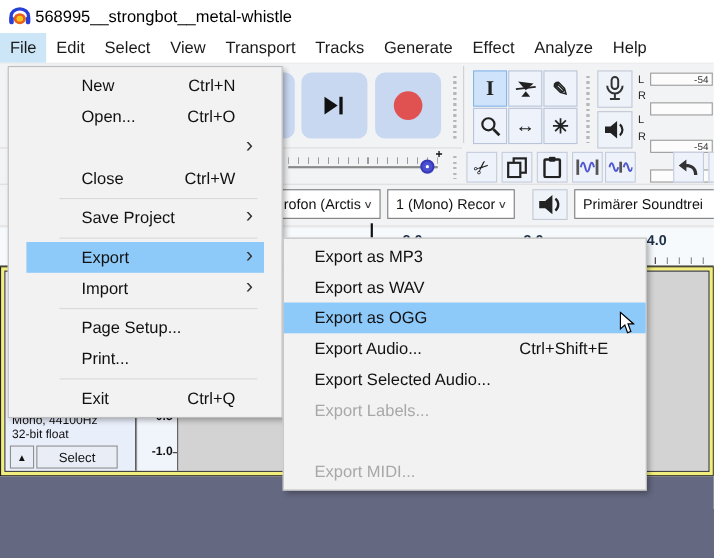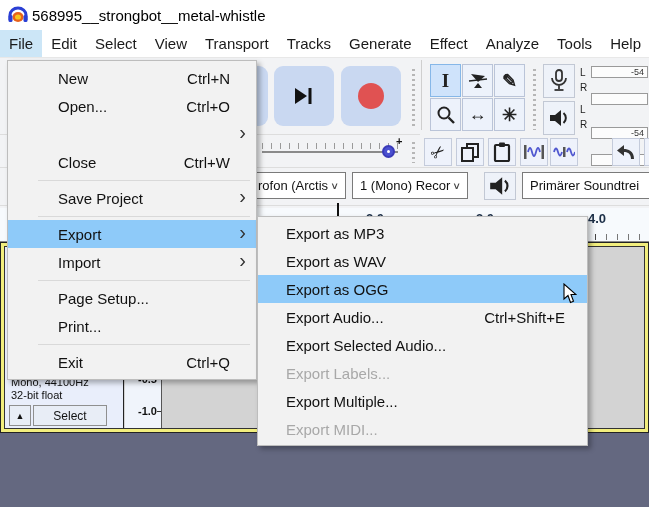--- a/index.html
+++ b/index.html
@@ -74,26 +74,26 @@
   .tpanel { position:absolute; left:0; top:0; width:119px; height:100%; background:#e9eefb; border-right:1px solid #222; }
   .truler { position:absolute; left:120px; top:0; width:37px; height:100%; background:#f0f4fb; border-right:1px solid #555; }
   .tinfo { position:absolute; left:6px; font-size:11px; color:#111; white-space:nowrap; }
   .tsmall-btn { position:absolute; height:21px; background:#e8edf6; border:1px solid #8f8f8f; font-size:12px; color:#111; display:flex; align-items:center; justify-content:center; }
   .rlabel { position:absolute; right:4px; font-size:11px; font-weight:bold; color:#111; }
   .rtick { position:absolute; right:0; width:4px; height:1px; background:#333; }
 
   .slate { left:0; top:433px; width:649px; height:74px; background:#646880; }
 
   
-  .popup { background:#f2f2f2; border:1px solid #bdbdbd; box-shadow:3px 3px 5px rgba(0,0,0,.30); z-index:10; padding:3px 0; }
+  .popup { background:#f2f2f2; border:1px solid #bdbdbd; box-shadow:3px 3px 5px rgba(0,0,0,.30); z-index:10; padding:3px 16px; }
   .file-menu { left:7px; top:60px; width:250px; }
   .sub-menu  { left:257px; top:216px; width:331px; z-index:11; padding:2px 0; }
   .m-item { position:relative; height:28px; display:flex; align-items:center; font-size:15px; color:#111; }
   .file-menu .m-item { padding:0 12px 0 50px; }
-  .sub-menu  .m-item { padding:0 20px 0 28px; }
+  .sub-menu  .m-item { padding:0 32px 0 28px; }
   .m-item.hl { background:#8ecaf9; }
   .m-item.disabled { color:#a8a8a8; }
   .m-short { margin-left:auto; padding-right:14px; }
   .sub-menu .m-short { padding-right:2px; }
   .m-arrow { position:absolute; right:10px; top:1px; font-size:20px; color:#333; }
   .m-sep { height:1px; background:#d9d9d9; margin:4px 6px 3px 30px; }
 
   
   .cursor { z-index:30; }
 </style>
@@ -116,21 +116,20 @@
   <div class="abs menubar">
     <div class="mb-item active">File</div>
     <div class="mb-item">Edit</div>
     <div class="mb-item">Select</div>
     <div class="mb-item">View</div>
     <div class="mb-item">Transport</div>
     <div class="mb-item">Tracks</div>
     <div class="mb-item">Generate</div>
     <div class="mb-item">Effect</div>
     <div class="mb-item">Analyze</div>
-    <div class="mb-item">Tools</div>
     <div class="mb-item">Help</div>
   </div>
 
   <div class="abs toolzone"></div>
   <div class="abs rowline" style="left:0;top:134px;width:420px"></div>
   <div class="abs rowline" style="left:0;top:167px;width:649px"></div>
   <div class="abs rowline" style="left:0;top:205px;width:649px"></div>
 
   <div class="abs tbtn" style="left:212px;top:66px;width:56px;height:60px"></div>
   <div class="abs tbtn" style="left:274px;top:66px;width:60px;height:60px">
@@ -357,21 +356,20 @@
       <span>Export Audio...</span>
       <span class="m-short">Ctrl+Shift+E</span>
     </div>
     <div class="m-item">
       <span>Export Selected Audio...</span>
     </div>
     <div class="m-item disabled">
       <span>Export Labels...</span>
     </div>
     <div class="m-item">
-      <span>Export Multiple...</span>
     </div>
     <div class="m-item disabled">
       <span>Export MIDI...</span>
     </div>
   </div>
 
   <svg class="abs cursor" style="left:563px;top:283px" width="14" height="21" viewBox="0 0 14 21">
     <path d="M1,1 L1,16 L5,12.5 L7.5,19.5 L10.5,18.3 L8,11.5 L13,11.5 Z" fill="#fff" stroke="#000" stroke-width="1.1"></path>
   </svg>
 

